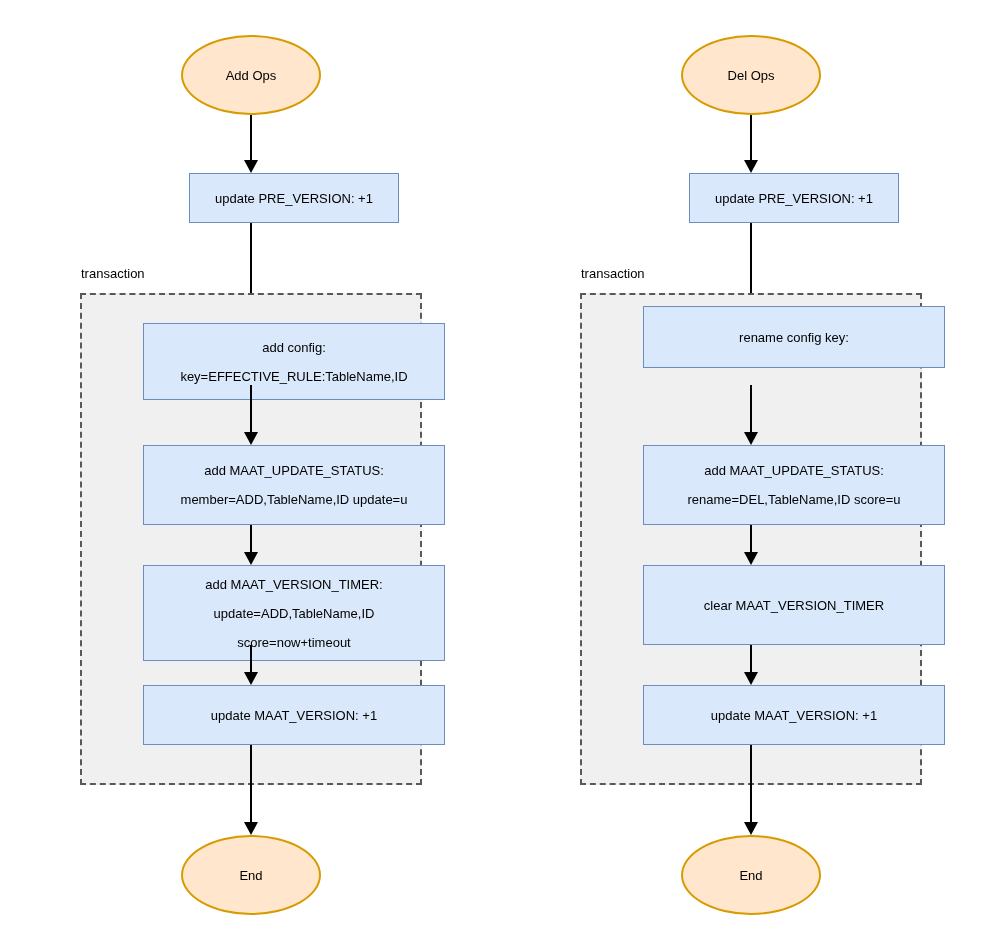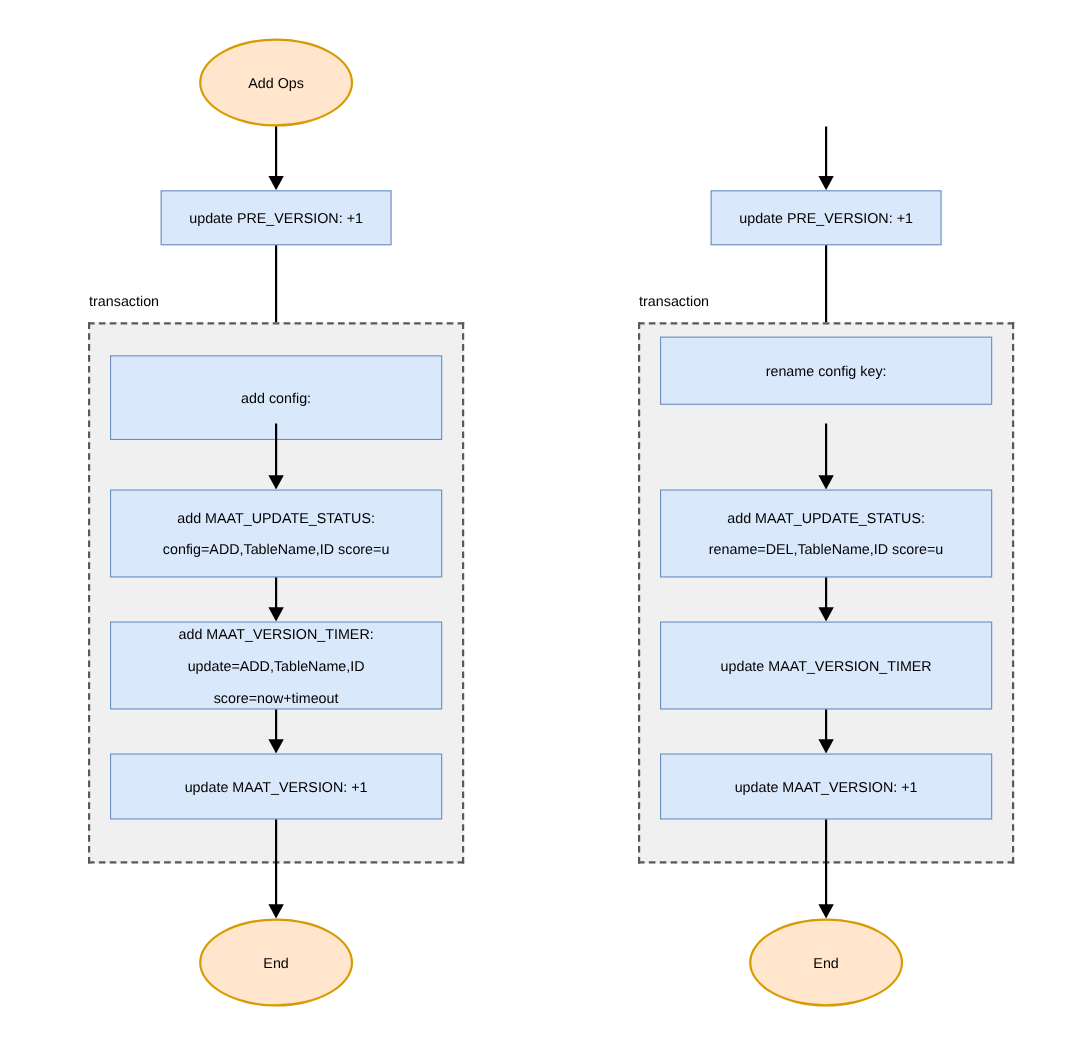--- a/index.html
+++ b/index.html
@@ -18,21 +18,21 @@
     border: 2px solid var(--terminal-border, #d79b00);
     border-radius: 50%;
     display: flex; align-items: center; justify-content: center;
     text-align: center;
   }
   .process {
     position: absolute;
     background: var(--process-fill, #dae8fc);
     border: 1px solid var(--process-border, #6c8ebf);
     display: flex; flex-direction: column; align-items: center; justify-content: center;
-    text-align: center; line-height: 29px;
+    text-align: center; line-height: 29px; margin-left: 43px;
   }
   .process span { display: block; white-space: nowrap; }
   .container-box {
     position: absolute;
     background: var(--container-fill, #f0f0f0);
     border: 2px dashed var(--container-border, #595959);
   }
   .container-label { position: absolute; line-height: 16px; text-align: right; }
 
   .arrow { position: absolute; width: 14px; transform: translateX(-50%); }
@@ -59,45 +59,49 @@
   <div class="process" style="left:146px; top:173px; width:210px; height:50px;">
     <span>update PRE_VERSION: +1</span>
   </div>
   <div class="arrow" style="left:251px; top:223px; height:100px;"></div>
 
   <div class="container-label" style="left:81px; top:266px;">transaction</div>
   <div class="container-box" style="left:80px; top:293px; width:342px; height:492px;"></div>
 
   <div class="process" style="left:100px; top:323px; width:302px; height:77px;">
     <span>add config:</span>
+    <span>key=EFFECTIVE_RULE:TableName,ID</span>
   </div>
   <div class="arrow" style="left:251px; top:385px; height:60px;"></div>
 
   <div class="process" style="left:100px; top:445px; width:302px; height:80px;">
     <span>add MAAT_UPDATE_STATUS:</span>
-    <span>config=ADD,TableName,ID score=u</span>
+    <span>member=ADD,TableName,ID update=u</span>
   </div>
   <div class="arrow" style="left:251px; top:525px; height:40px;"></div>
 
-  <div class="process" style="left:100px; top:565px; width:302px; height:80px;">
+  <div class="process" style="left:100px; top:565px; width:302px; height:96px;">
     <span>add MAAT_VERSION_TIMER:</span>
     <span>update=ADD,TableName,ID</span>
     <span>score=now+timeout</span>
   </div>
   <div class="arrow" style="left:251px; top:645px; height:40px;"></div>
 
   <div class="process" style="left:100px; top:685px; width:302px; height:60px;">
     <span>update MAAT_VERSION: +1</span>
   </div>
   <div class="arrow" style="left:251px; top:745px; height:90px;"></div>
 
   <div class="terminal" style="left:181px; top:835px;">
     <span>End</span>
   </div>
 
+  <div class="terminal" style="left:681px; top:35px;">
+    <span>Del Ops</span>
+  </div>
   <div class="arrow" style="left:751px; top:115px; height:58px;"></div>
 
   <div class="process" style="left:646px; top:173px; width:210px; height:50px;">
     <span>update PRE_VERSION: +1</span>
   </div>
   <div class="arrow" style="left:751px; top:223px; height:100px;"></div>
 
   <div class="container-label" style="left:581px; top:266px;">transaction</div>
   <div class="container-box" style="left:580px; top:293px; width:342px; height:492px;"></div>
 
@@ -106,21 +110,21 @@
   </div>
   <div class="arrow" style="left:751px; top:385px; height:60px;"></div>
 
   <div class="process" style="left:600px; top:445px; width:302px; height:80px;">
     <span>add MAAT_UPDATE_STATUS:</span>
     <span>rename=DEL,TableName,ID score=u</span>
   </div>
   <div class="arrow" style="left:751px; top:525px; height:40px;"></div>
 
   <div class="process" style="left:600px; top:565px; width:302px; height:80px;">
-    <span>update MAAT_VERSION_TIMER</span>
+    <span>clear MAAT_VERSION_TIMER</span>
   </div>
   <div class="arrow" style="left:751px; top:645px; height:40px;"></div>
 
   <div class="process" style="left:600px; top:685px; width:302px; height:60px;">
     <span>update MAAT_VERSION: +1</span>
   </div>
   <div class="arrow" style="left:751px; top:745px; height:90px;"></div>
 
   <div class="terminal" style="left:681px; top:835px;">
     <span>End</span>

